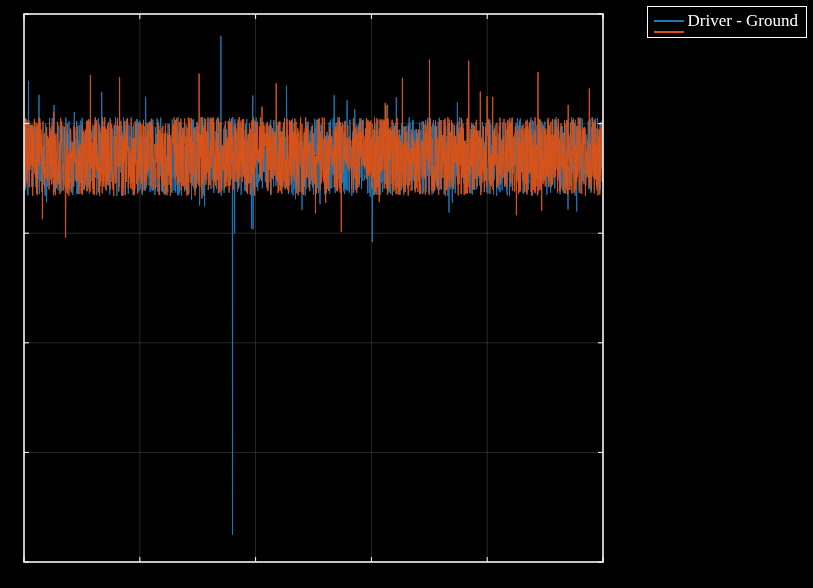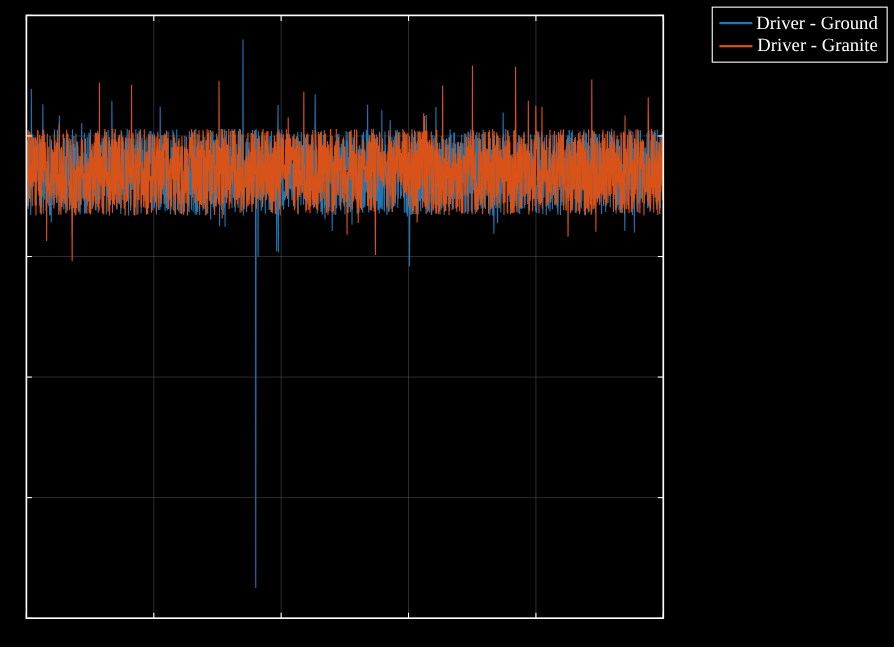--- a/index.html
+++ b/index.html
@@ -24,21 +24,20 @@
     background: rgba(0,0,0,0);
     border: 1px solid #fff;
     padding: 4px 8px 4px 6px;
     font-size: 17px;
     line-height: 1.2;
   }
   .legend-row {
     display: flex;
     align-items: center;
     gap: 4px;
-    justify-content: space-between;
   }
   .legend-swatch {
     width: 30px;
     height: 0;
     border-top: 2px solid currentColor;
   }
   .legend-label {
     color: #fff;
     white-space: nowrap;
   }
@@ -100,17 +99,16 @@
       <line x1="603" y1="14" x2="598" y2="14" stroke="#fff" stroke-width="1"></line>
     </svg>
 
   <div class="legend">
     <div class="legend-row">
       <span class="legend-swatch" style="color:#1f77b4"></span>
       <span class="legend-label">Driver - Ground</span>
     </div>
     <div class="legend-row">
       <span class="legend-swatch" style="color:#d95319"></span>
-      <span class="legend-label">Driver - Granite</span>
     </div>
   </div>
 
 </div>
 
 </body></html>

